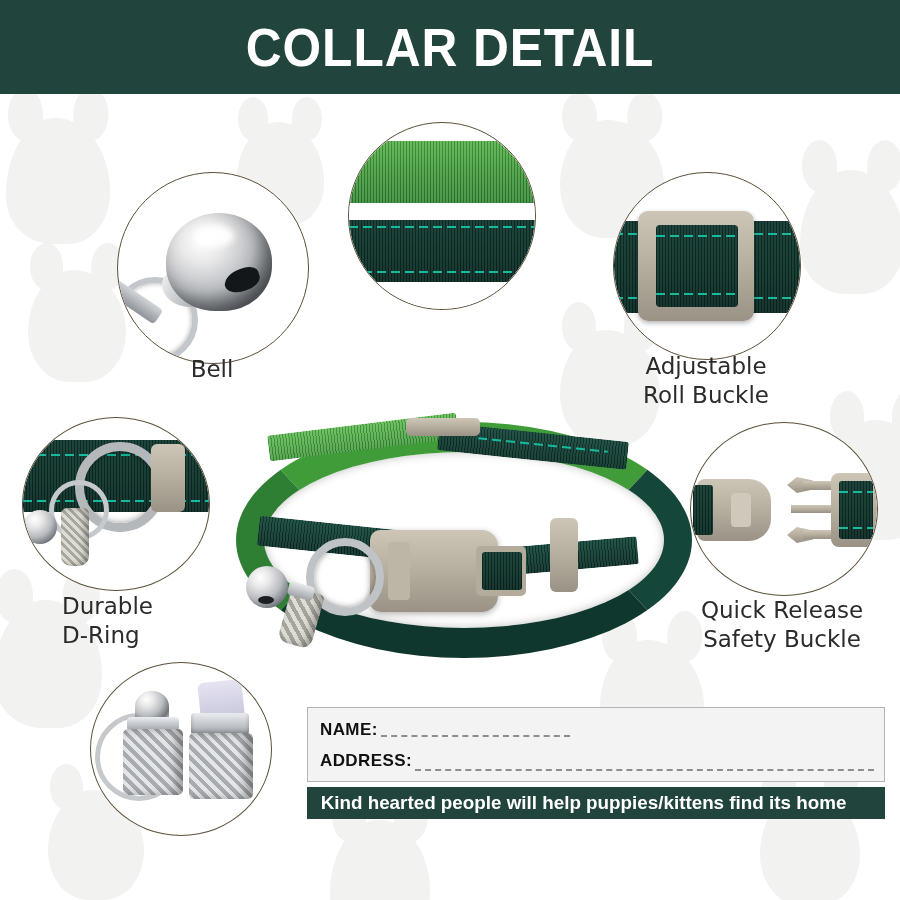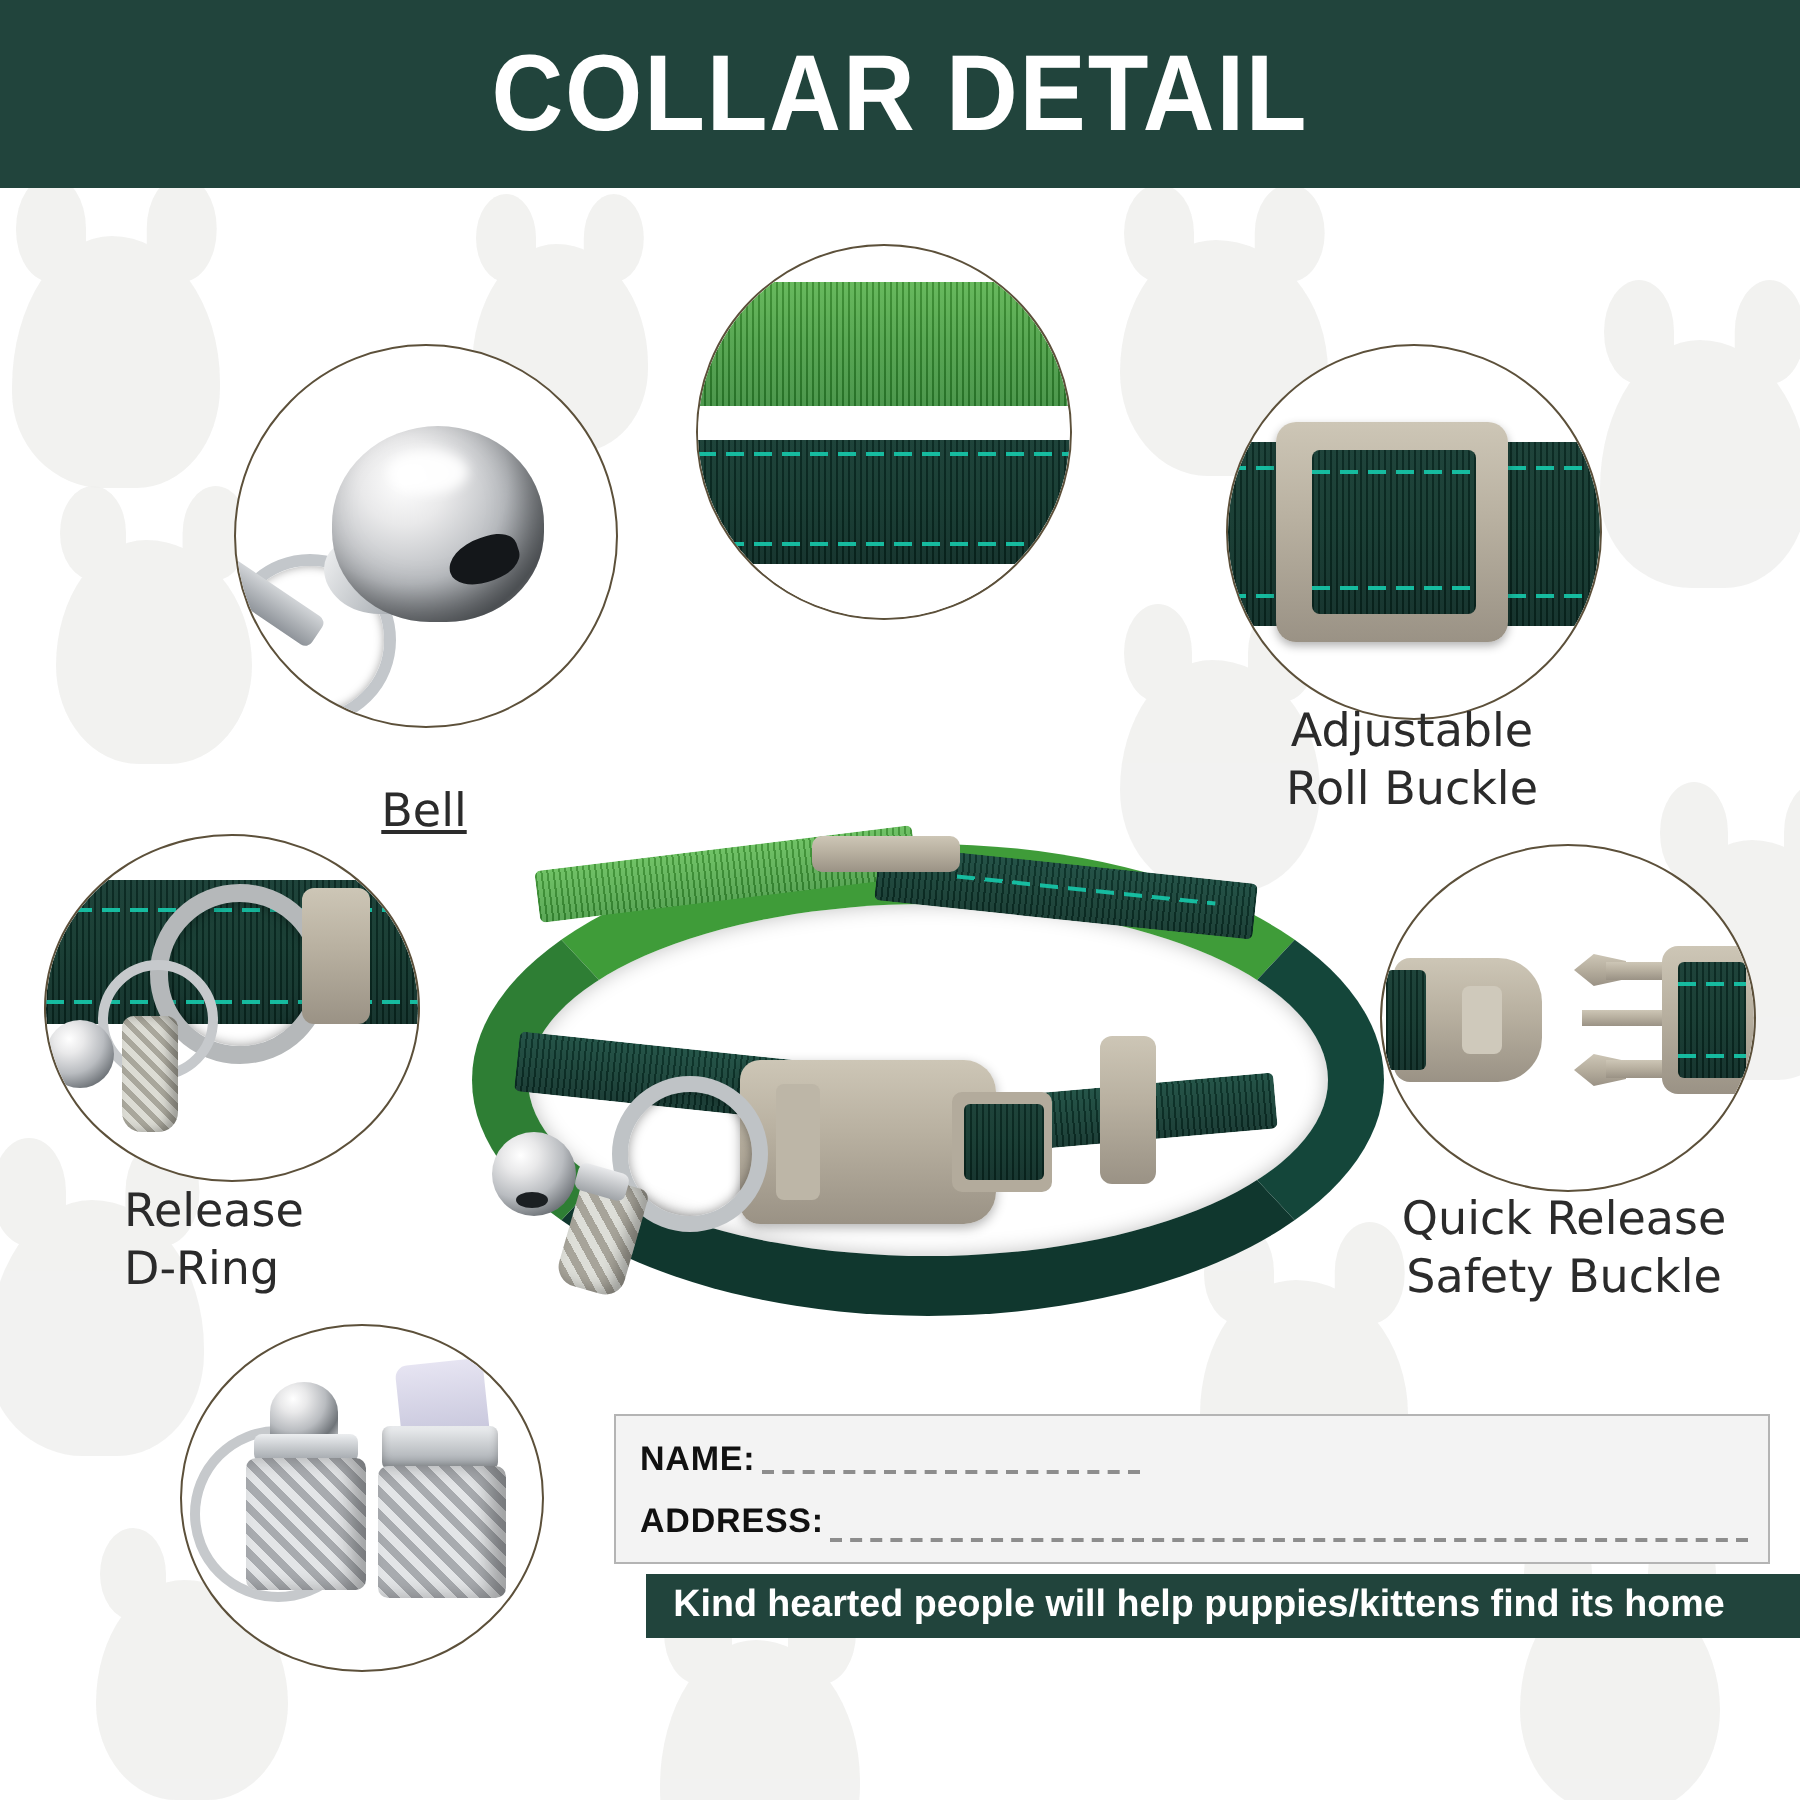--- a/index.html
+++ b/index.html
@@ -138,21 +138,20 @@
     height: 11px;
     margin-left: 3px;
   }
   .green-bar {
     position: absolute;
     background: #21443c;
     display: flex;
     align-items: center;
     box-sizing: border-box;
     padding-left: 11px;
-    margin-left: 16px;
   }
   .green-bar-text {
     color: #ffffff;
     font-family: "Liberation Sans", sans-serif;
     font-weight: bold;
     font-size: 19px;
     white-space: nowrap;
     transform: scaleX(.99);
   }
 </style>
@@ -225,21 +224,21 @@
 
       <div style="position:absolute;left:44px;top:96px;width:46px;height:38px;background:linear-gradient(120deg,#f2f3f4,#9aa0a6);border-radius:40% 20% 30% 60%;"></div>
 
       <div class="chrome" style="position:absolute;left:48px;top:40px;width:106px;height:98px;border-radius:52% 52% 48% 48%;box-shadow:inset -8px -10px 18px rgba(0,0,0,.35);"></div>
 
       <div style="position:absolute;left:106px;top:96px;width:36px;height:22px;background:#14171a;border-radius:60% 40% 50% 50%;transform:rotate(-18deg);"></div>
 
       <div style="position:absolute;left:76px;top:52px;width:40px;height:22px;background:rgba(255,255,255,.92);border-radius:50%;filter:blur(3px);"></div>
     </div>
   </div>
-  <div class="caption center" style="left:117px; top:392px; width:190px;text-decoration:underline;">Bell</div>
+  <div class="caption center" style="left:117px; top:355px; width:190px;">Bell</div>
 
   <div class="callout" style="left:348px; top:122px; width:186px; height:186px;">
     <div class="callout-inner">
       <div class="web-light" style="position:absolute;left:0;top:18px;width:186px;height:62px;"></div>
       <div style="position:absolute;left:0;top:80px;width:186px;height:17px;background:#ffffff;"></div>
       <div class="web-dark" style="position:absolute;left:0;top:97px;width:186px;height:62px;"></div>
       <div class="stitch" style="left:0;top:103px;width:186px;"></div>
       <div class="stitch" style="left:0;top:148px;width:186px;"></div>
       <div style="position:absolute;left:0;top:159px;width:186px;height:27px;background:#ffffff;"></div>
     </div>
@@ -264,21 +263,21 @@
       <div class="web-dark" style="position:absolute;left:0;top:22px;width:186px;height:72px;"></div>
       <div class="stitch" style="left:0;top:36px;width:186px;"></div>
       <div class="stitch" style="left:0;top:82px;width:186px;"></div>
       <div style="position:absolute;left:52px;top:24px;width:72px;height:72px;border-radius:50%;border:9px solid #b5b8ba;box-shadow:inset 0 0 6px rgba(0,0,0,.4);"></div>
       <div class="taupe" style="position:absolute;left:128px;top:26px;width:34px;height:68px;border-radius:6px;"></div>
       <div style="position:absolute;left:26px;top:62px;width:50px;height:50px;border-radius:50%;border:5px solid #c6c9cc;"></div>
       <div class="chrome" style="position:absolute;left:0px;top:92px;width:34px;height:34px;border-radius:50%;"></div>
       <div style="position:absolute;left:38px;top:90px;width:28px;height:58px;border-radius:6px 6px 10px 10px;background:repeating-linear-gradient(45deg,#dcdcd4 0 3px,#a9a79c 3px 6px);box-shadow:inset -4px 0 6px rgba(0,0,0,.3);"></div>
     </div>
   </div>
-  <div class="caption left" style="left:62px; top:592px; width:210px;">Release
+  <div class="caption left" style="left:62px; top:592px; width:210px;">Durable
 D-Ring</div>
 
   <div class="callout" style="left:690px; top:422px; width:186px; height:172px;">
     <div class="callout-inner">
 
       <div class="taupe" style="position:absolute;left:6px;top:56px;width:74px;height:62px;border-radius:8px 22px 22px 8px;"></div>
       <div style="position:absolute;left:40px;top:70px;width:20px;height:34px;background:#cfc9bb;border-radius:4px;"></div>
       <div class="web-dark" style="position:absolute;left:2px;top:62px;width:20px;height:50px;border-radius:3px;"></div>
 
       <div class="taupe" style="position:absolute;left:96px;top:54px;width:26px;height:16px;clip-path:polygon(0 50%,38% 0,100% 22%,100% 78%,38% 100%);"></div>

